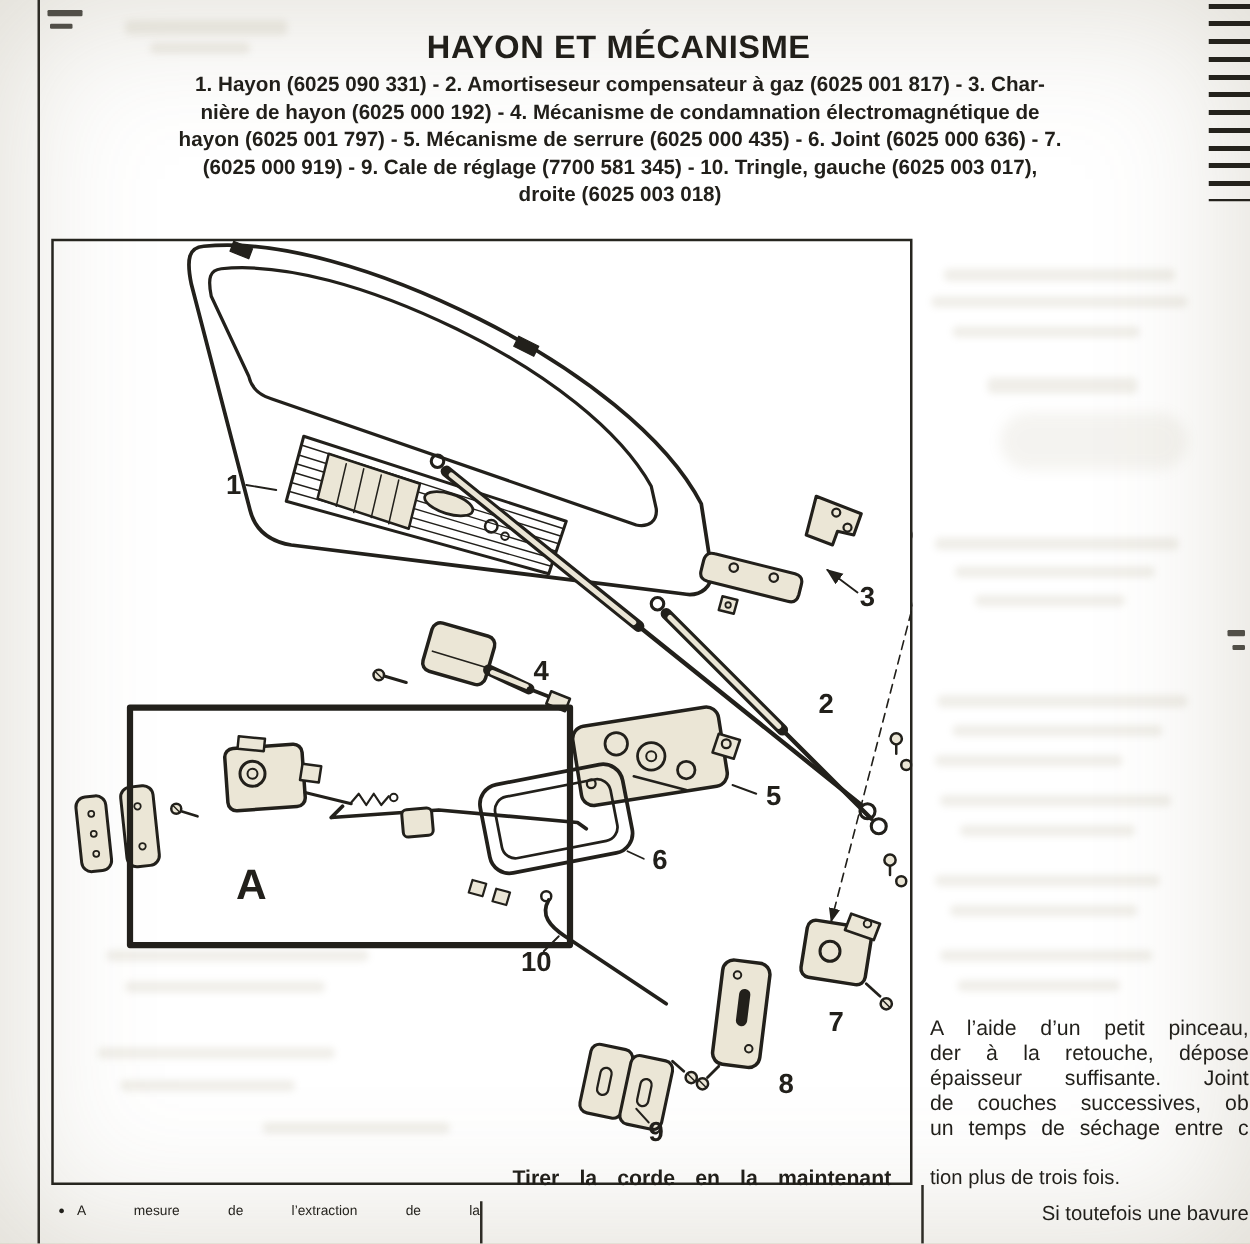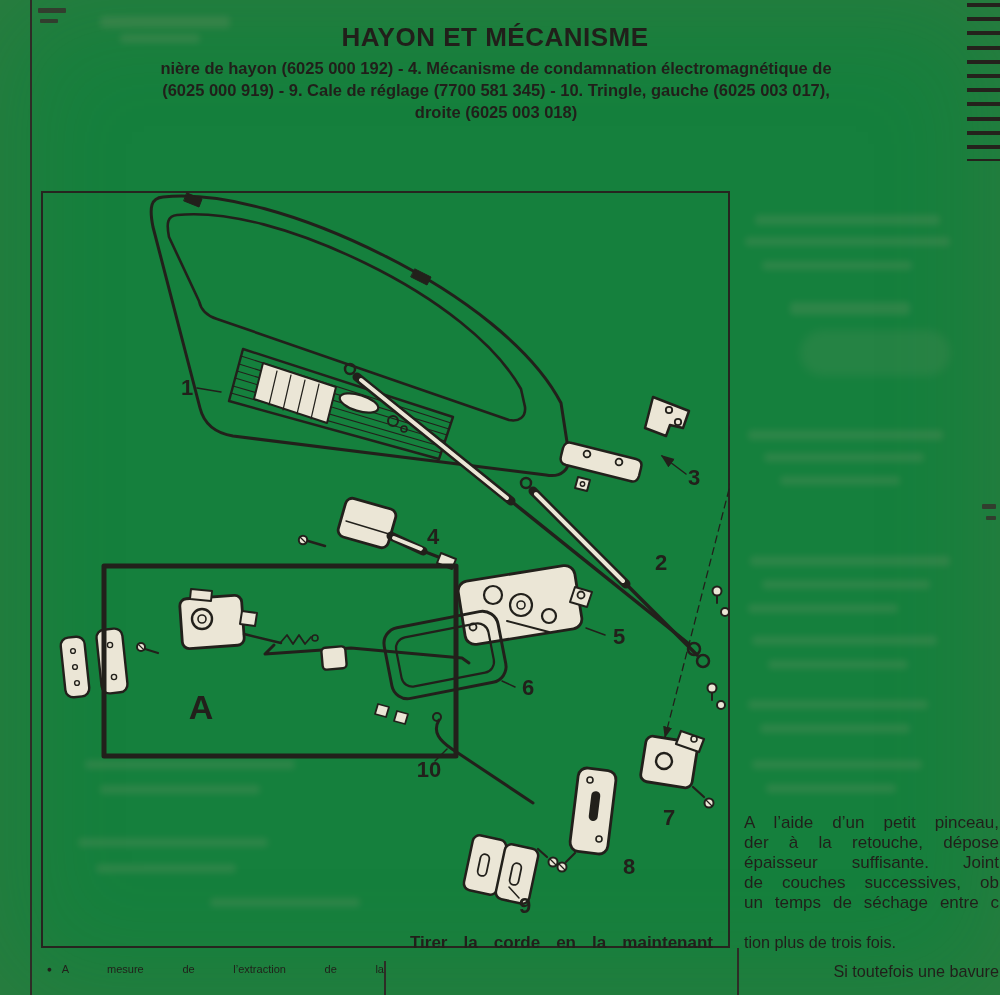--- a/index.html
+++ b/index.html
@@ -1,17 +1,17 @@
 <!DOCTYPE html>
 <html><head>
 <meta charset="utf-8">
 <style>
   html,body{margin:0;padding:0;background:#d8d2c0;}
   .page{position:relative;width:1000px;height:995px;overflow:hidden;
-        background:#15803d;
+        background:#ffffff;
         box-shadow:inset 0 0 120px rgba(120,108,70,.25);
         font-family:"Liberation Sans",sans-serif;color:#211f1a;}
   .rule-v{position:absolute;background:#2e2c26;}
   .title{position:absolute;left:60px;top:22px;width:870px;text-align:center;
          font-size:26px;font-weight:bold;letter-spacing:.5px;}
   .plist{position:absolute;left:60px;top:57px;width:872px;}
   .plist div{text-align:center;font-size:16.5px;font-weight:bold;line-height:22px;}
   .frame{position:absolute;left:41px;top:191px;width:689px;height:757px;
          border:2.5px solid #26251f;box-sizing:border-box;}
   svg.diagram{position:absolute;left:41px;top:191px;}
@@ -63,21 +63,23 @@
   <div class="rule-v" style="left:384px;top:961px;width:2px;height:34px;"></div>
   <div class="rule-v" style="left:737px;top:948px;width:2px;height:47px;"></div>
   <div class="edge-dashes"></div>
   <div class="frag" style="left:38px;top:8px;width:28px;height:5px;"></div>
   <div class="frag" style="left:40px;top:19px;width:18px;height:4px;"></div>
   <div class="frag" style="left:982px;top:504px;width:14px;height:5px;"></div>
   <div class="frag" style="left:986px;top:516px;width:10px;height:4px;"></div>
 
   <div class="title">HAYON ET MÉCANISME</div>
   <div class="plist">
+    <div>1. Hayon (6025 090 331) - 2. Amortiseseur compensateur à gaz (6025 001 817) - 3. Char-</div>
     <div>nière de hayon (6025 000 192) - 4. Mécanisme de condamnation électromagnétique de</div>
+    <div>hayon (6025 001 797) - 5. Mécanisme de serrure (6025 000 435) - 6. Joint (6025 000 636) - 7.</div>
     <div>(6025 000 919) - 9. Cale de réglage (7700 581 345) - 10. Tringle, gauche (6025 003 017),</div>
     <div>droite (6025 003 018)</div>
   </div>
 
   <div class="frame"></div>
 
   <svg class="diagram" width="689" height="757" viewBox="0 0 689 757">
     <defs>
       <marker id="ah" markerWidth="9" markerHeight="8" refX="8" refY="3.5" orient="auto">
         <path d="M0,0 L9,3.5 L0,7 Z" fill="#22201b"></path>

